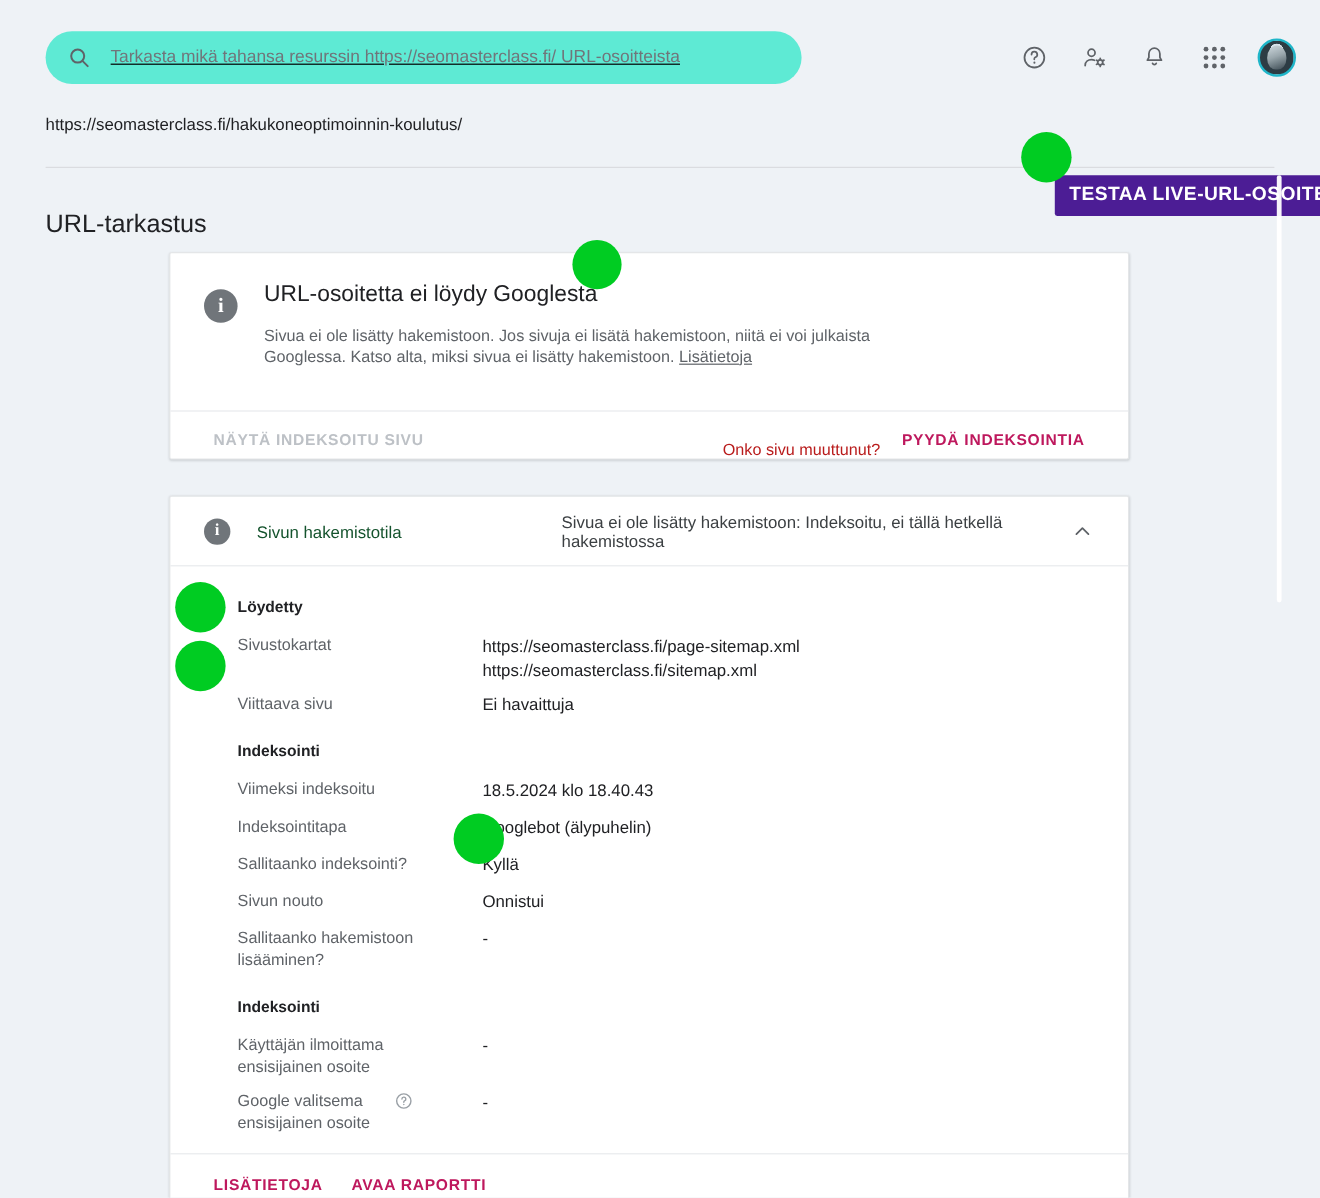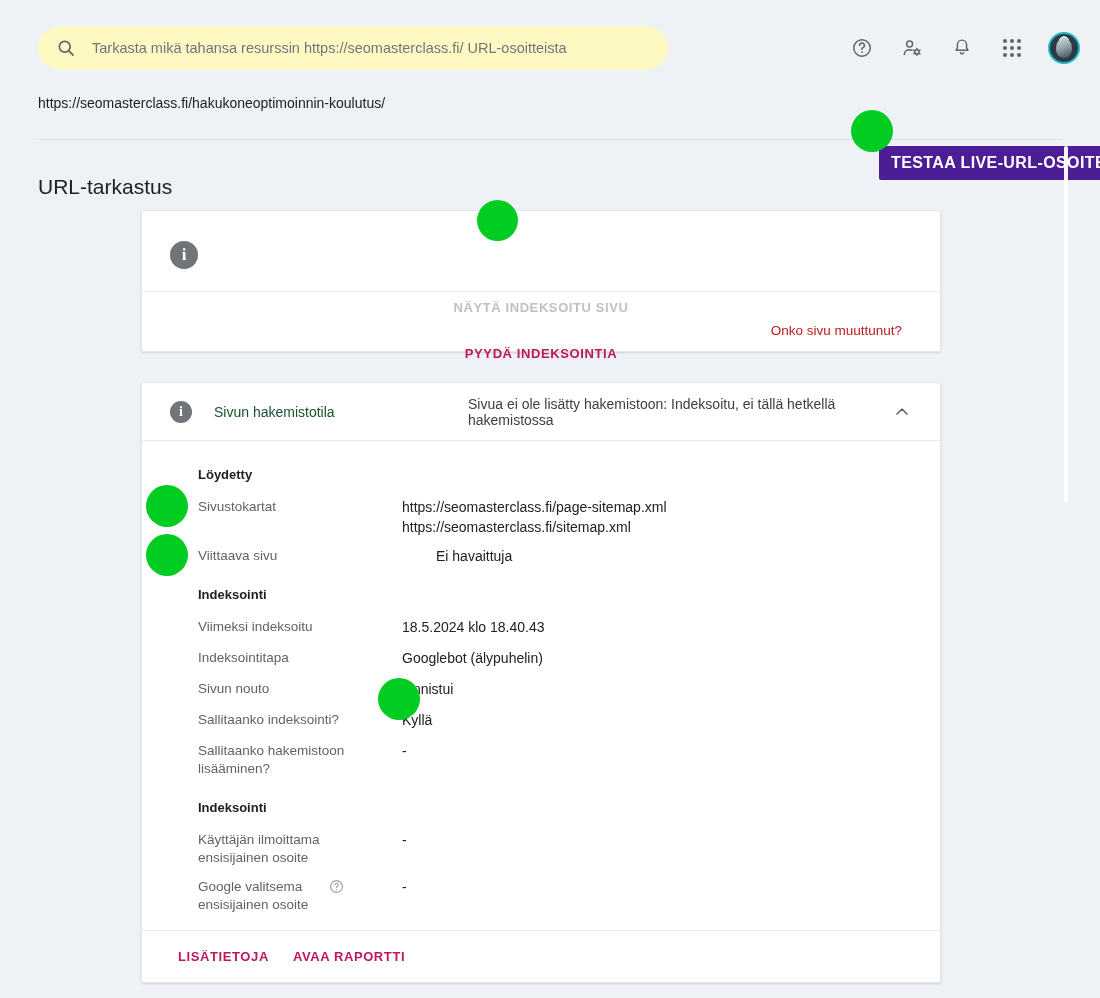--- a/index.html
+++ b/index.html
@@ -18,27 +18,28 @@
   .topbar {
     height: 95px;
     display: flex;
     align-items: center;
     padding: 0 20px 0 38px;
     position: relative;
   }
   .search-box {
     width: 630px;
     height: 44px;
-    background: #fef9c3;
+    background: #5eead4;
     border-radius: 22px;
     display: flex;
     align-items: center;
     padding: 0 18px;
     gap: 16px;
     cursor: text;
+    text-decoration: underline;
   }
   .search-icon { width: 20px; height: 20px; flex: 0 0 20px; display:block; }
   .search-placeholder {
     color: #70757a;
     font-size: 14.5px;
     white-space: nowrap;
     overflow: hidden;
   }
   .topbar-actions {
     margin-left: auto;
@@ -160,24 +161,23 @@
     font-size: 13.5px;
     color: #5f6368;
     line-height: 18px;
     max-width: 520px;
   }
   .status-desc a { color: #5f6368; text-decoration: underline; cursor:pointer; }
 
   .card-actions {
     border-top: 1px solid #e8eaed;
     display: flex;
-    align-items: center;
+    align-items: flex-end;
     padding: 0 28px;
-    height: 60px;
-    flex-direction: column;
+    height: 40px;
   }
   .btn-text {
     font-size: 13px;
     font-weight: bold;
     letter-spacing: 0.6px;
     color: #1a73e8;
     background: none;
     border: none;
     cursor: pointer;
     padding: 8px 8px;
@@ -340,20 +340,27 @@
   <h1 class="page-title">URL-tarkastus</h1>
 </div>
 
 <button class="live-test-btn">TESTAA LIVE-URL-OSOITE</button>
 
 <div class="content-wrap">
 
   <div class="card" id="card-status">
     <div class="status-body">
       <div class="info-circle">i</div>
+      <div>
+        <h2 class="status-title">URL-osoitetta ei löydy Googlesta</h2>
+        <p class="status-desc">
+          <span>Sivua ei ole lisätty hakemistoon. Jos sivuja ei lisätä hakemistoon, niitä ei voi julkaista Googlessa. Katso alta, miksi sivua ei lisätty hakemistoon.</span>
+          <a>Lisätietoja</a>
+        </p>
+      </div>
     </div>
     <div class="card-actions">
       <button class="btn-text disabled">NÄYTÄ INDEKSOITU SIVU</button>
       <span class="spacer muted-q">Onko sivu muuttunut?</span>
       <button class="btn-text dark">PYYDÄ INDEKSOINTIA</button>
     </div>
   </div>
 
   <div class="card" id="card-detail">
 
@@ -375,21 +382,21 @@
       <div class="row" style="margin-bottom:9px;">
         <div class="rlabel">
           <span class="lbltext">Sivustokartat</span>
         </div>
         <div class="rvalue">
           <div>https://seomasterclass.fi/page-sitemap.xml</div>
           <div>https://seomasterclass.fi/sitemap.xml</div>
         </div>
       </div>
 
-      <div class="row" style="margin-bottom:10px;gap:34px;">
+      <div class="row" style="margin-bottom:10px;">
         <div class="rlabel">
           <span class="lbltext">Viittaava sivu</span>
         </div>
         <div class="rvalue">Ei havaittuja</div>
       </div>
 
       <div class="section-title tight">Indeksointi</div>
 
       <div class="row">
         <div class="rlabel">
@@ -400,30 +407,30 @@
 
       <div class="row">
         <div class="rlabel">
           <span class="lbltext">Indeksointitapa</span>
         </div>
         <div class="rvalue">Googlebot (älypuhelin)</div>
       </div>
 
       <div class="row">
         <div class="rlabel">
+          <span class="lbltext">Sallitaanko indeksointi?</span>
+        </div>
+        <div class="rvalue">Kyllä</div>
+      </div>
+
+      <div class="row">
+        <div class="rlabel">
           <span class="lbltext">Sivun nouto</span>
         </div>
         <div class="rvalue">Onnistui</div>
-      </div>
-
-      <div class="row">
-        <div class="rlabel">
-          <span class="lbltext">Sallitaanko indeksointi?</span>
-        </div>
-        <div class="rvalue">Kyllä</div>
       </div>
 
       <div class="row" style="margin-bottom:8px;">
         <div class="rlabel" style="padding-right:18px;">
           <span class="lbltext">Sallitaanko hakemistoon lisääminen?</span>
         </div>
         <div class="rvalue">-</div>
       </div>
 
       <div class="section-title tight">Indeksointi</div>

